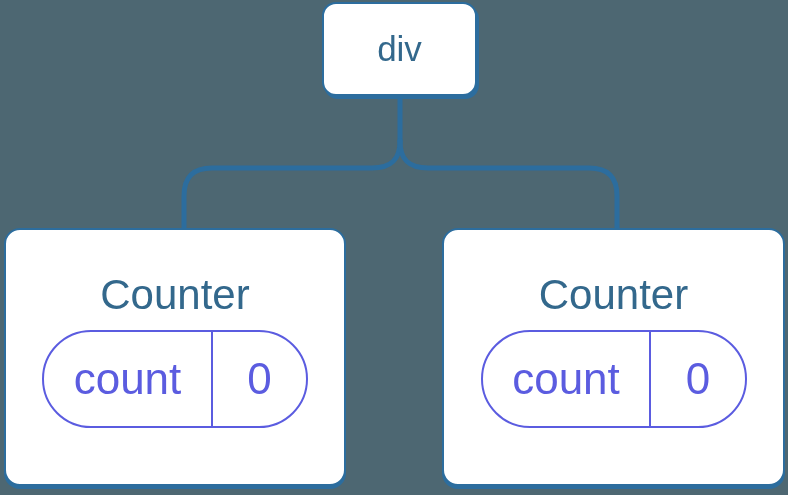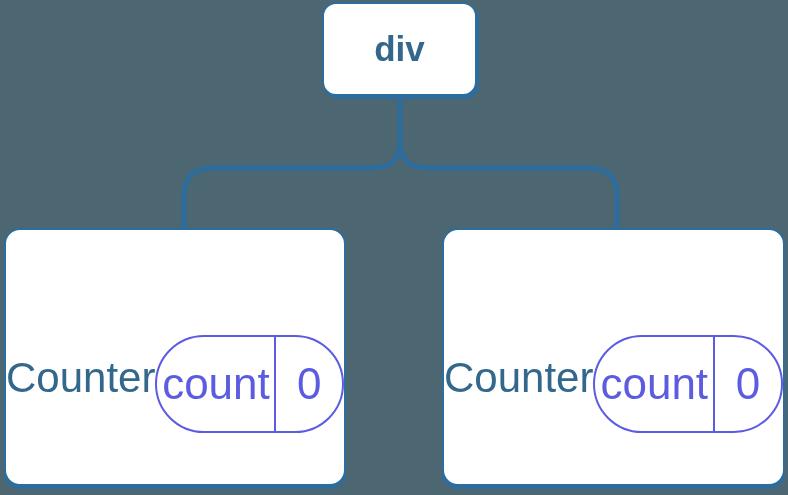--- a/index.html
+++ b/index.html
@@ -39,29 +39,29 @@
     display: flex;
   }
   .root-node {
     left: 322px; top: 2px;
     width: 155px; height: 94px;
     border-radius: 14px;
     box-shadow: 2px 3px 0 var(--line);
     align-items: center;
     justify-content: center;
     font-size: 35px;
-    font-weight: 700;
+    font-weight: 400;
     color: var(--node-text);
   }
   .counter-node {
     top: 228px;
     width: 342px; height: 258px;
     border-radius: 16px;
     box-shadow: 0 3px 0 var(--line);
-    flex-direction: row;
+    flex-direction: column;
     align-items: center;
     padding-top: 42px;
   }
   .counter-node.left  { left: 4px; }
   .counter-node.right { left: 442px; width: 343px; }
   .counter-title {
     font-size: 42px;
     font-weight: 500;
     line-height: 1.1;
     color: var(--node-text);

